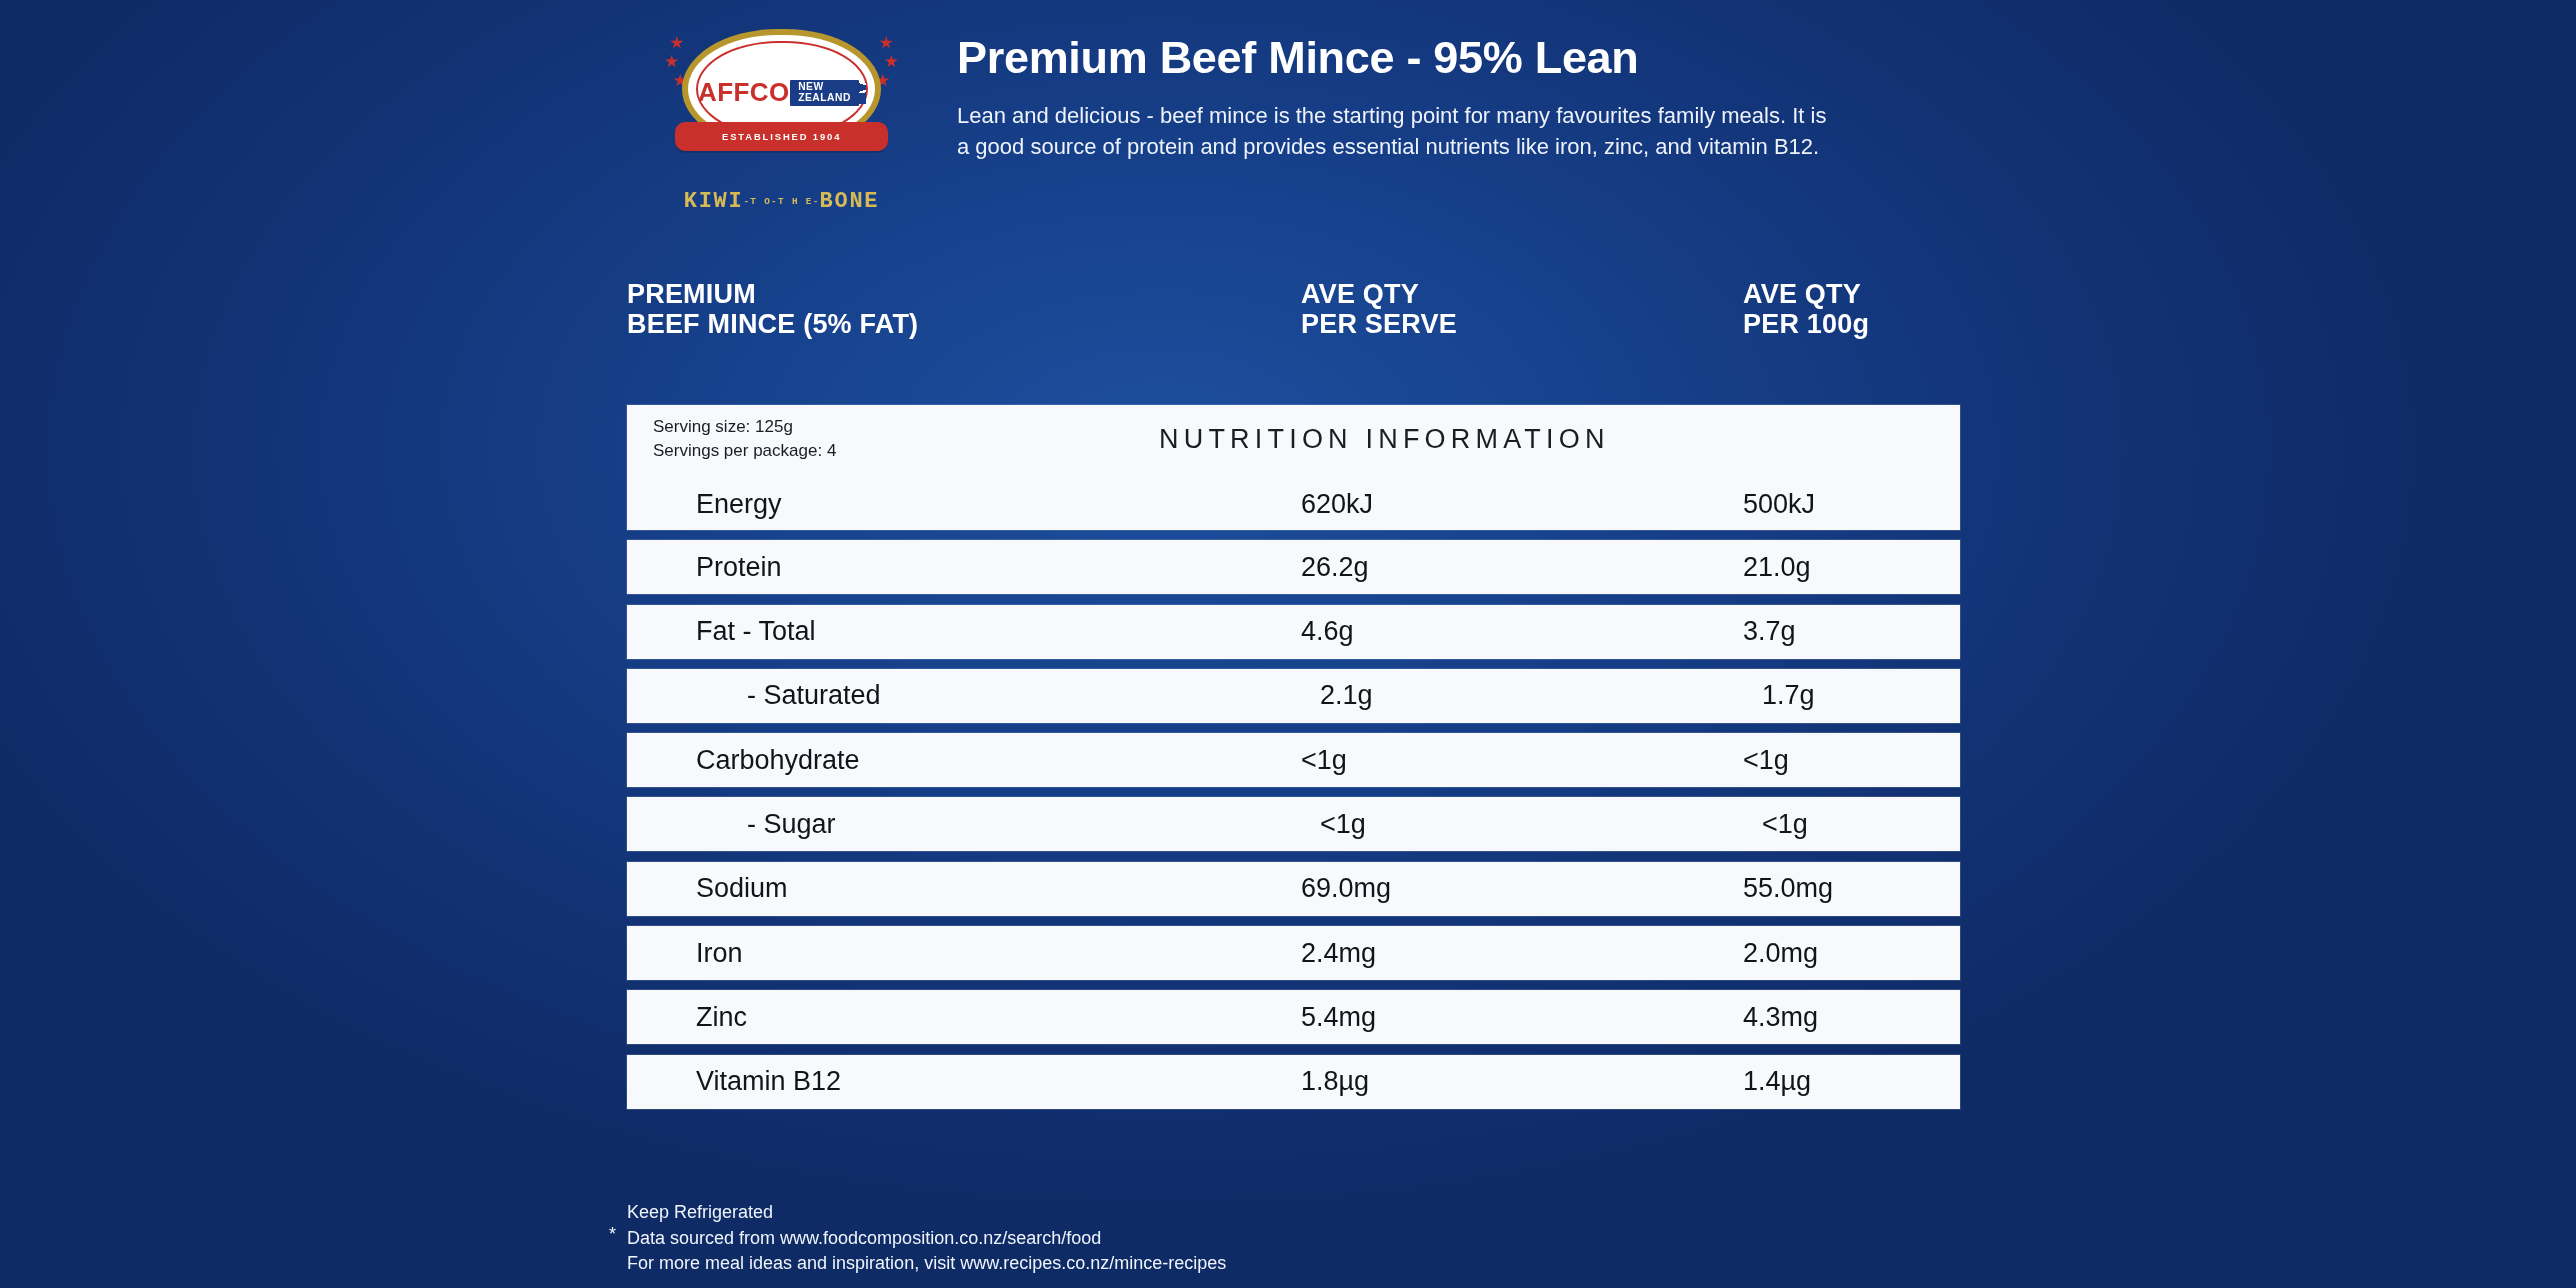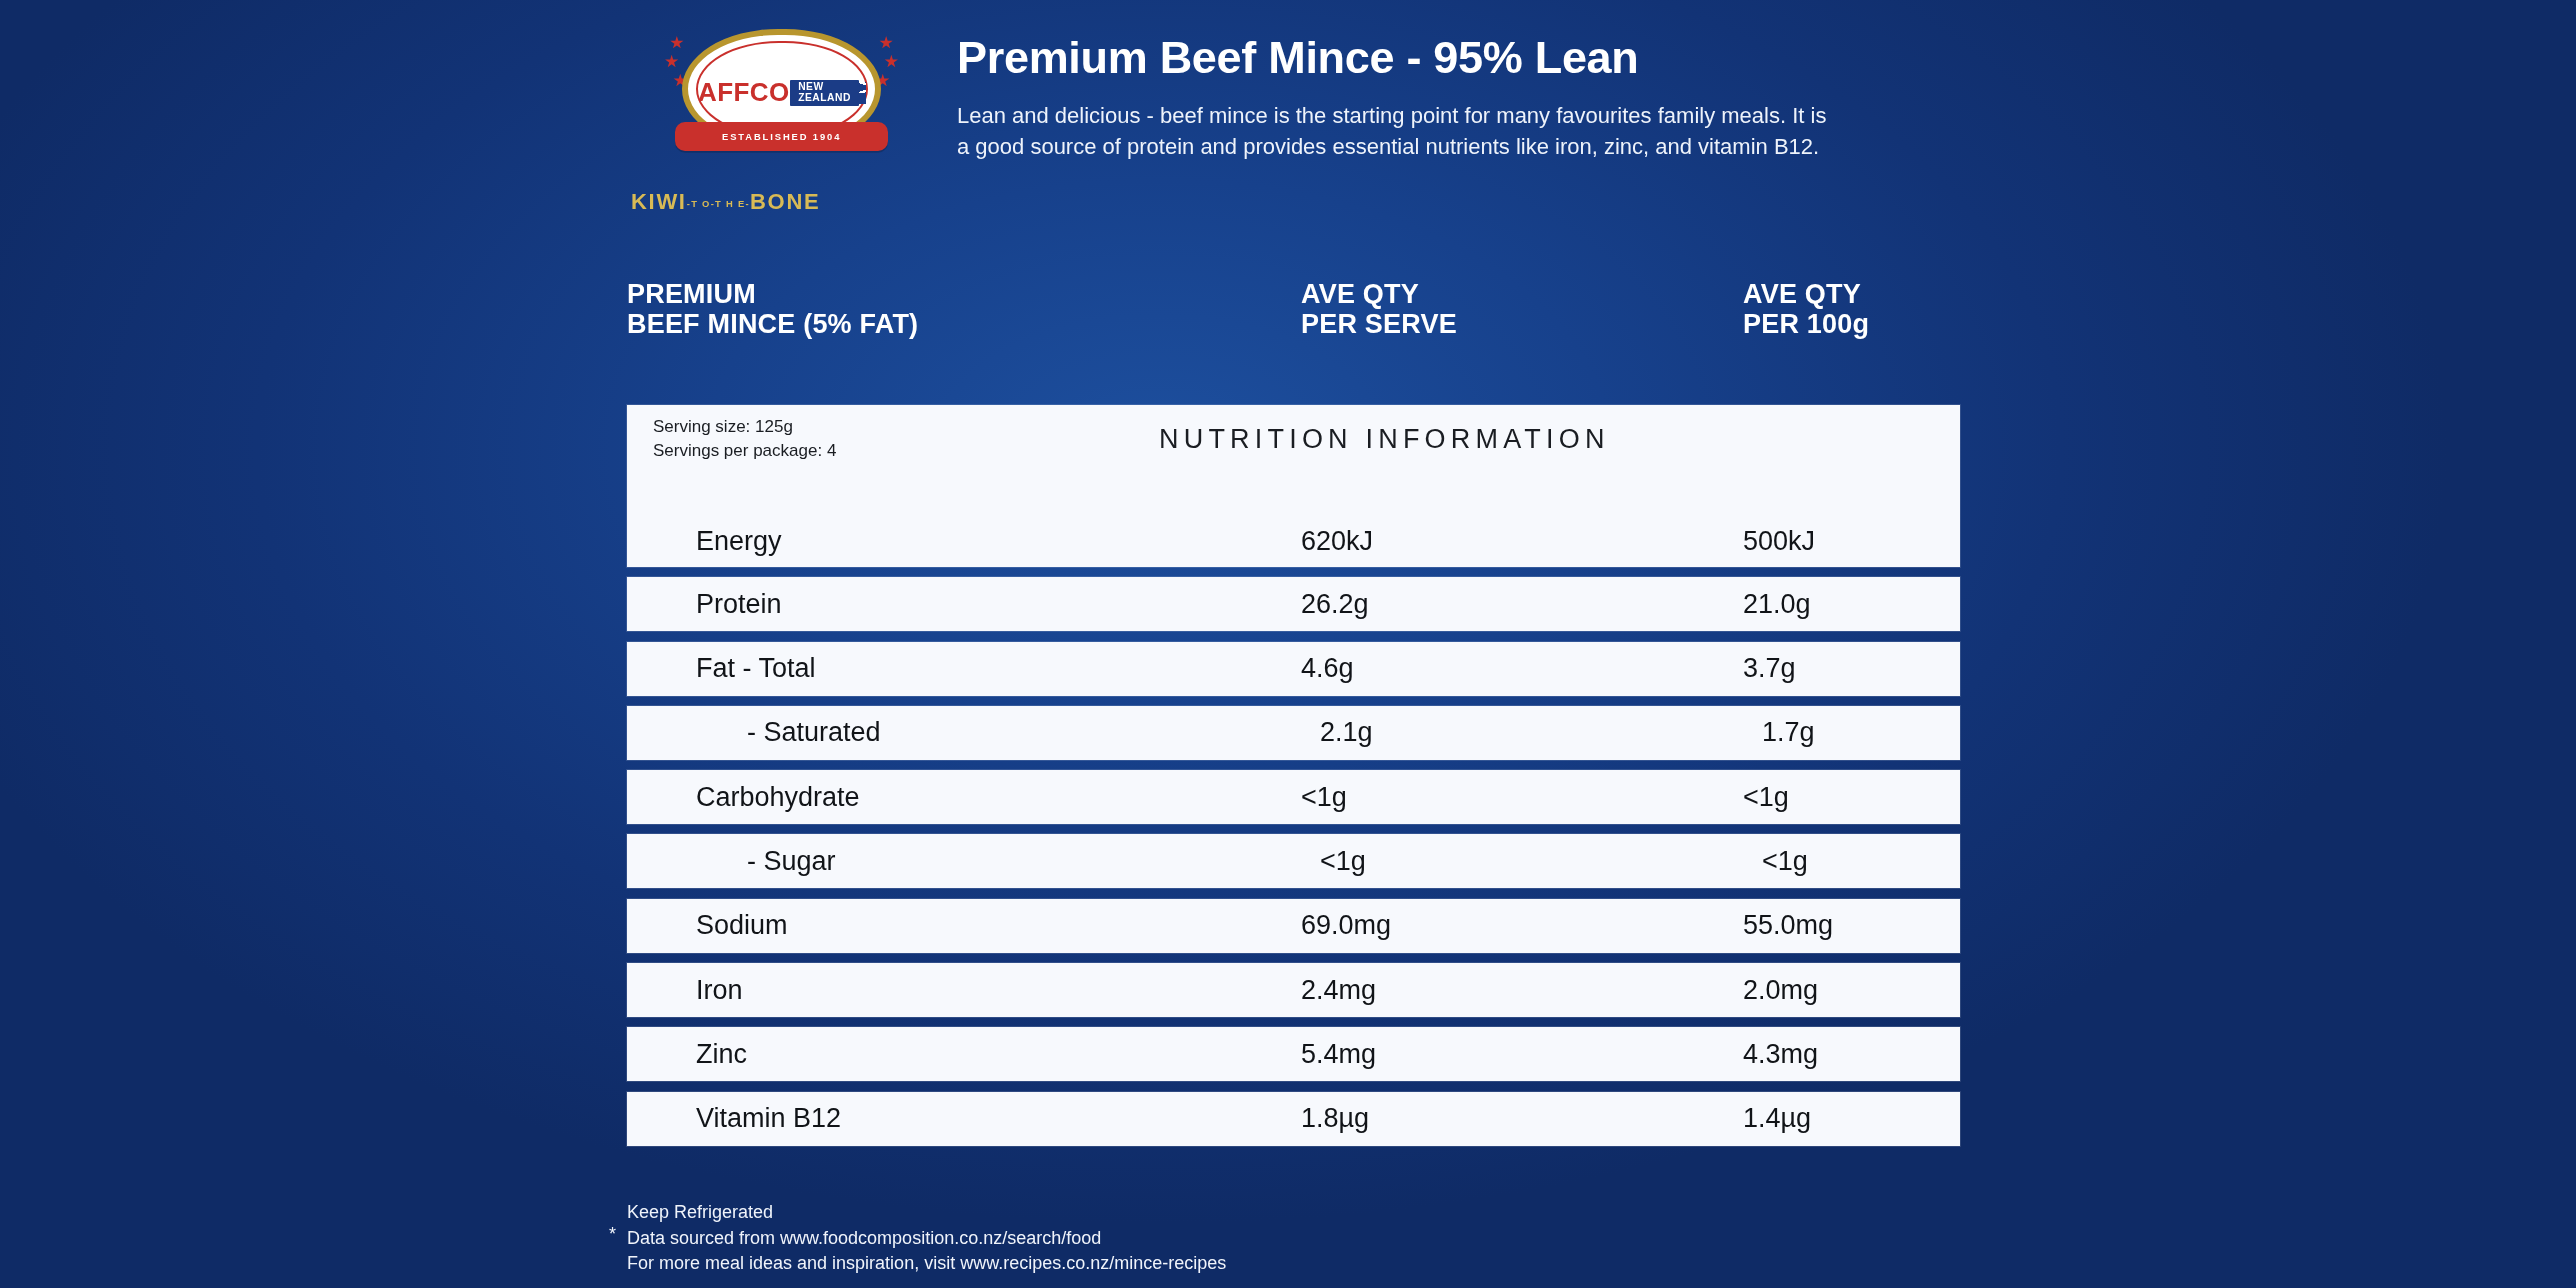--- a/index.html
+++ b/index.html
@@ -144,26 +144,27 @@
     width: 13.7px;
     height: 13.7px;
     background: #c9302c;
     clip-path: polygon(50% 0%, 61% 35%, 98% 35%, 68% 57%, 79% 91%, 50% 70%, 21% 91%, 32% 57%, 2% 35%, 39% 35%);
   }
   .kiwi-line {
     position: absolute;
     left: 0;
     top: 172px;
     width: 301px;
-    text-align: left;
+    text-align: center;
     color: #d8ba55;
     font-weight: bold;
     font-size: 22px;
     letter-spacing: 1.7px;
     white-space: nowrap;
+    font-family: Liberation Mono, monospace;
   }
   .kiwi-line .small {
     font-size: 9.4px;
     letter-spacing: 1.3px;
     vertical-align: middle;
   }
 
   .header-text {
     position: absolute;
     left: 957px;
@@ -217,21 +218,21 @@
   .row {
     position: relative;
     background: #f7f9fd;
     height: 54px;
     margin-bottom: 10.3px;
     display: flex;
     align-items: center;
     box-shadow: 0 0 0 0.9px rgba(255,255,255,0.15);
   }
   .row.first {
-    height: 162px;
+    height: 125px;
     align-items: flex-end;
     background: #f7f9fd;
   }
   .row .c-name {
     width: 674px;
     padding-left: 69px;
     box-sizing: border-box;
     font-size: 27px;
     color: #111418;
   }

